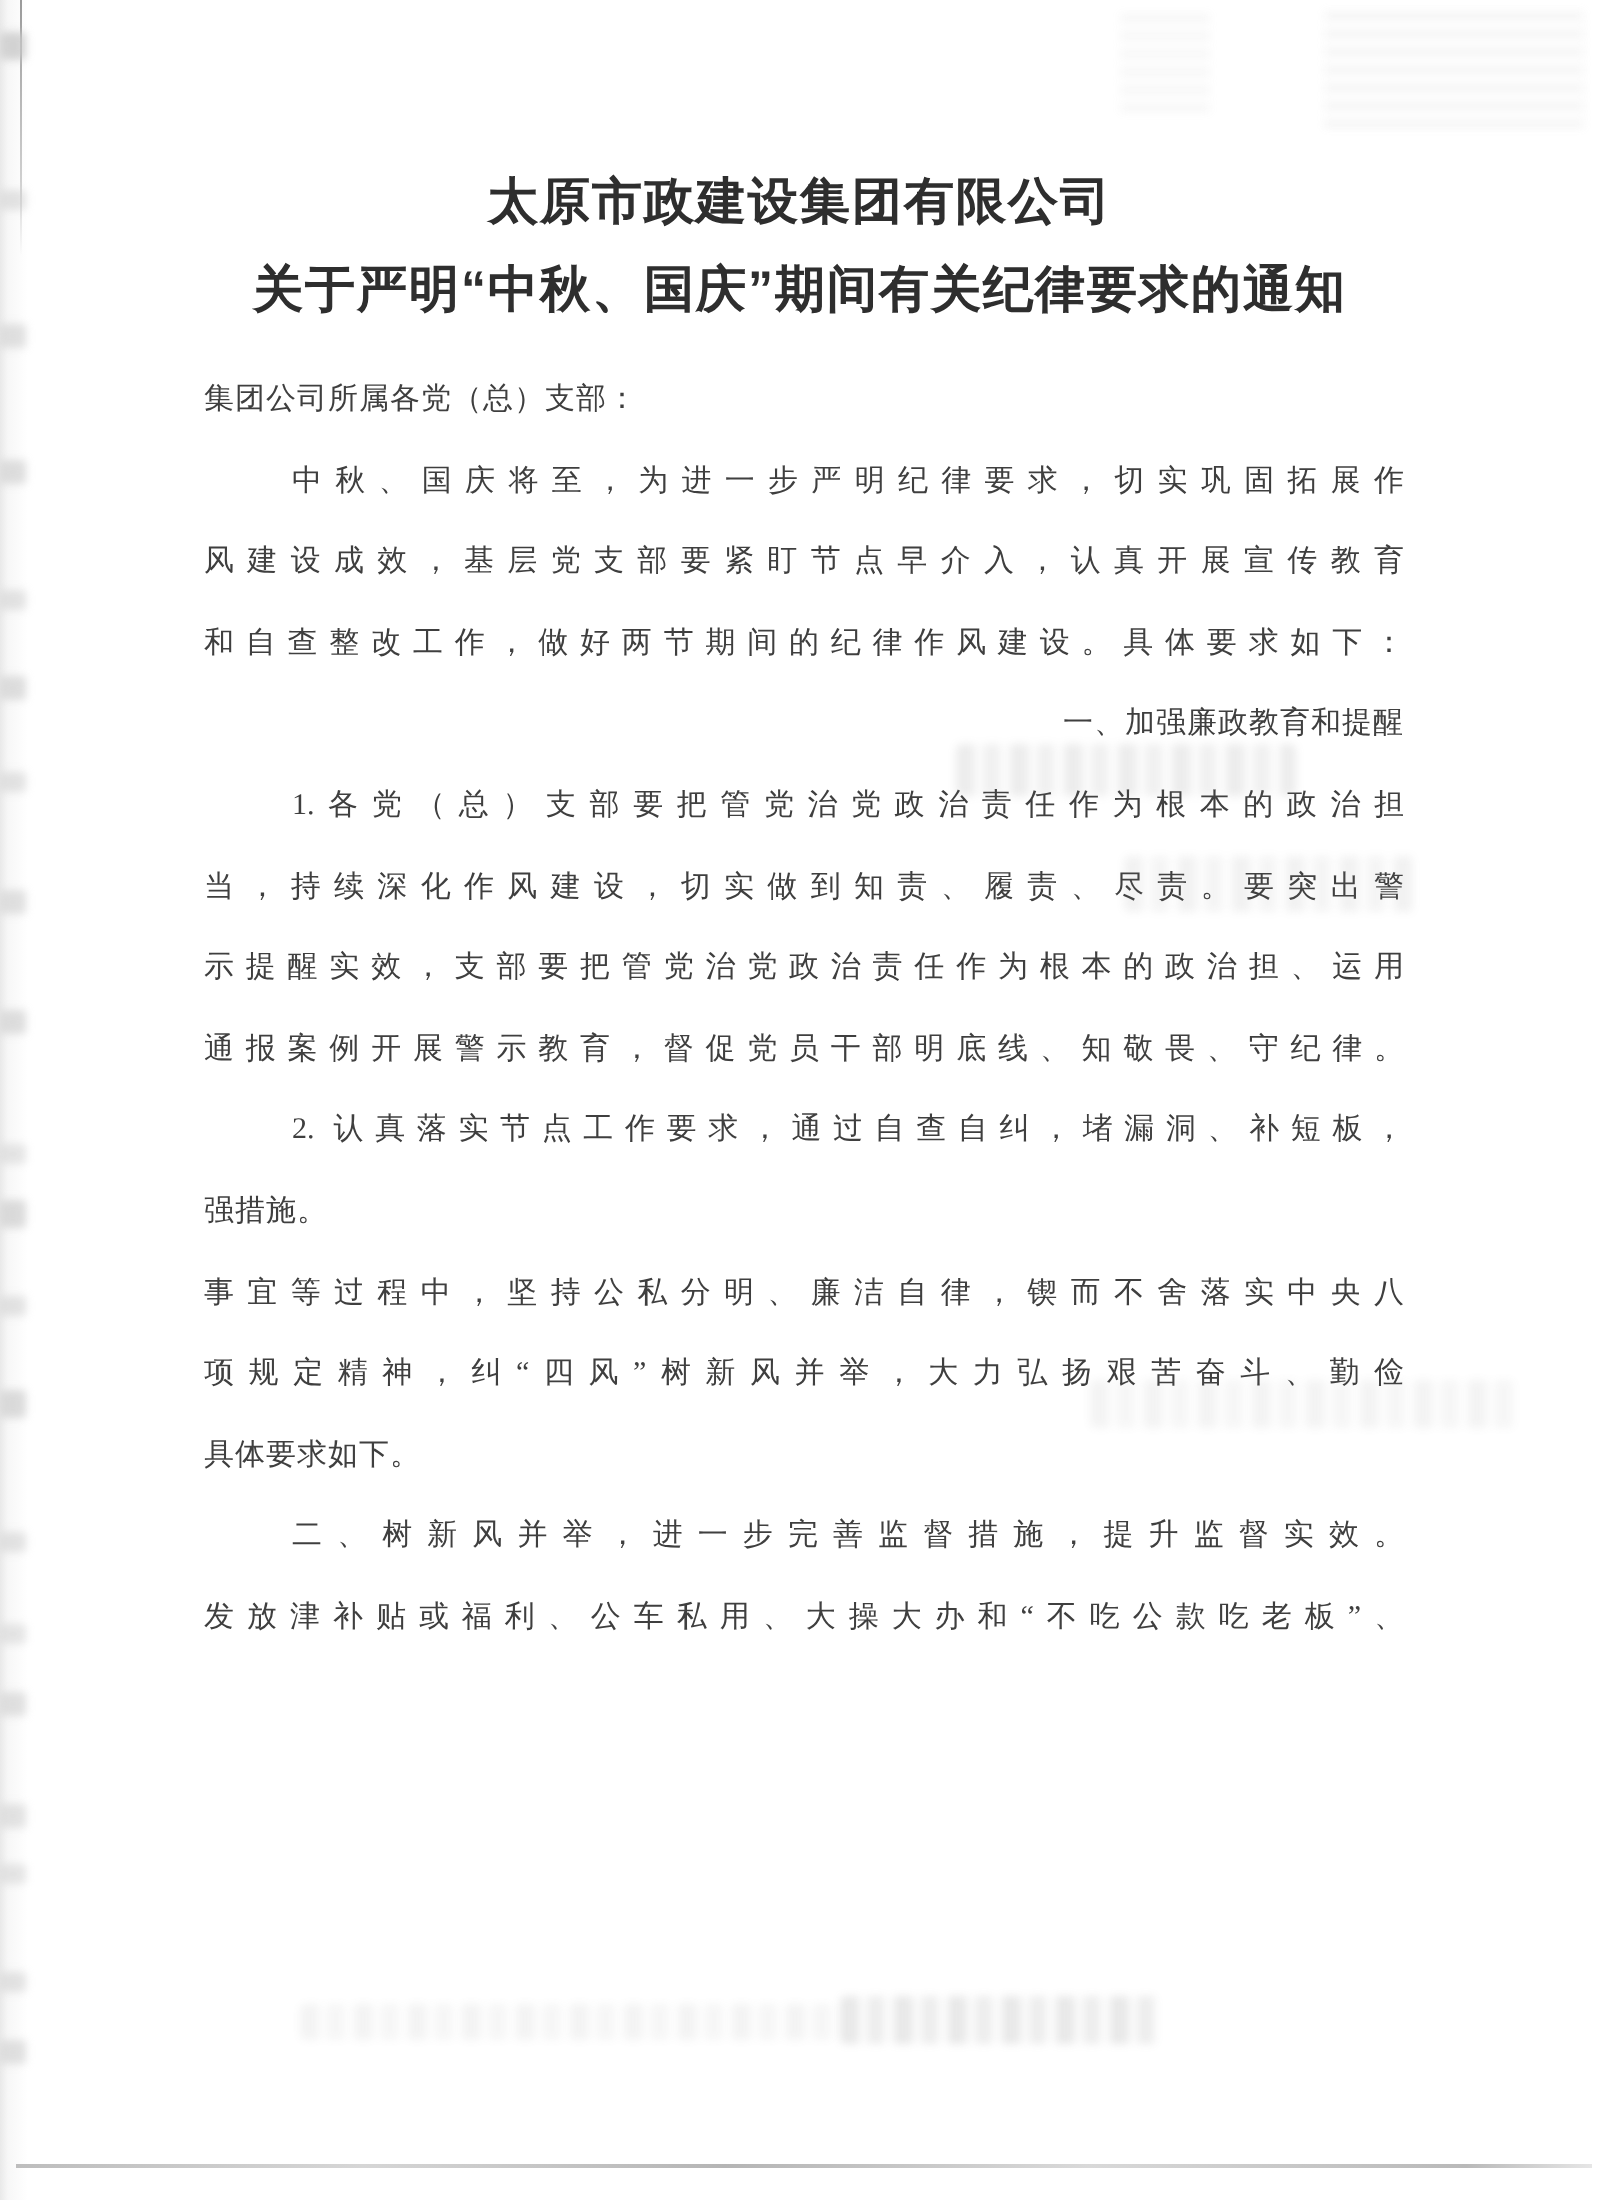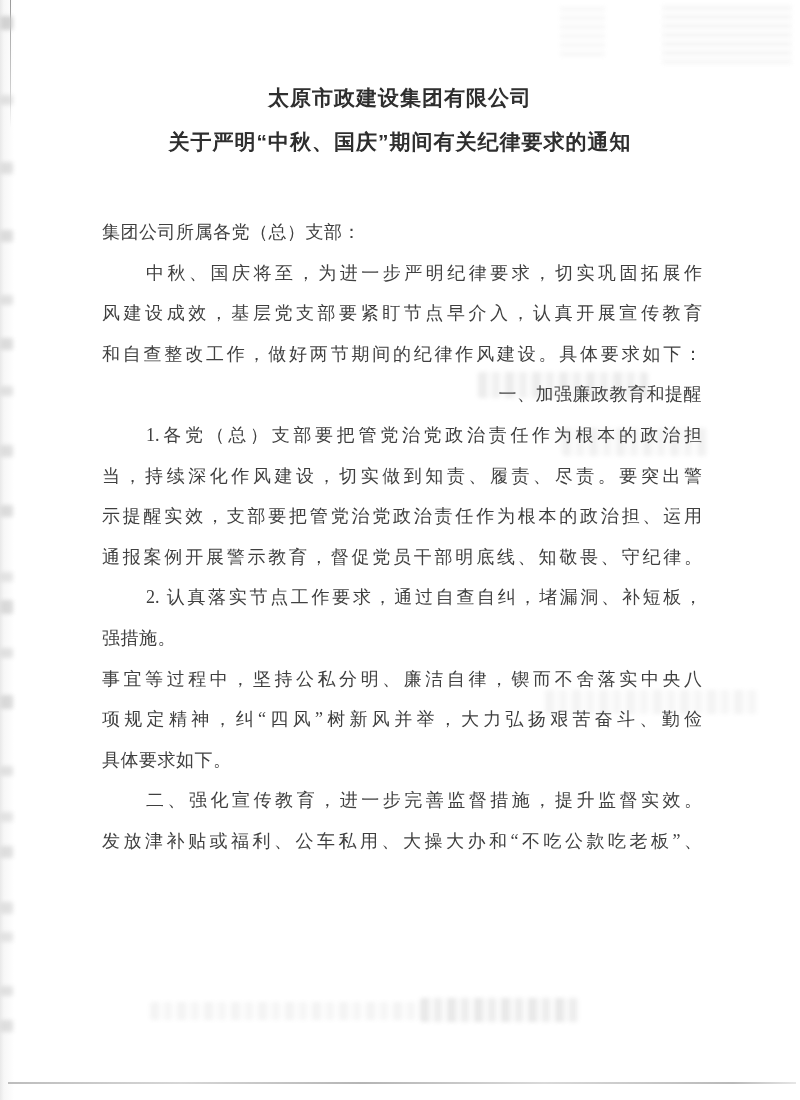--- a/index.html
+++ b/index.html
@@ -18,35 +18,35 @@
     font-family: "Liberation Serif", serif;
   }
   
   .title {
     position: absolute;
     left: 0;
     width: 800px;
     text-align: center;
     font-weight: bold;
     color: #2e2e2e;
-    font-size: 21px;
+    font-size: 25px;
     letter-spacing: 1px;
     font-family: "Liberation Sans", sans-serif;
   }
   .title-1 { top: 84px; }
   .title-2 { top: 128px; }
 
   
   .doc-body {
     position: absolute;
-    top: 212px;
+    top: 180px;
     left: 102px;
     width: 600px;
     color: #3f3f3f;
-    font-size: 18px;
+    font-size: 15px;
     font-family: Liberation Serif, serif;
   }
   .line {
     height: 40.6px;
     line-height: 40.6px;
     white-space: nowrap;
     letter-spacing: 0.5px;
   }
   .line.full {
     white-space: normal;
@@ -107,21 +107,21 @@
     <div class="line indent">一、加强廉政教育和提醒</div>
     <div class="line full indent">1.各党（总）支部要把管党治党政治责任作为根本的政治担</div>
     <div class="line full">当，持续深化作风建设，切实做到知责、履责、尽责。要突出警</div>
     <div class="line full">示提醒实效，支部要把管党治党政治责任作为根本的政治担、运用</div>
     <div class="line full">通报案例开展警示教育，督促党员干部明底线、知敬畏、守纪律。</div>
     <div class="line full indent">2. 认真落实节点工作要求，通过自查自纠，堵漏洞、补短板，</div>
     <div class="line">强措施。</div>
     <div class="line full">事宜等过程中，坚持公私分明、廉洁自律，锲而不舍落实中央八</div>
     <div class="line full">项规定精神，纠“四风”树新风并举，大力弘扬艰苦奋斗、勤俭</div>
     <div class="line">具体要求如下。</div>
-    <div class="line full indent">二、强化宣传教育，进一步完善监督措施，提升监督实效。</div>
+    <div class="line full indent">二、树新风并举，进一步完善监督措施，提升监督实效。</div>
     <div class="line full">发放津补贴或福利、公车私用、大操大办和“不吃公款吃老板”、</div>
   </div>
 
   <div class="artifact edge-line-v"></div>
 
   <div class="artifact smudge" style="top:16px;height:14px;opacity:.8"></div>
   <div class="artifact smudge" style="top:95px;height:10px;opacity:.5"></div>
   <div class="artifact smudge" style="top:162px;height:12px;opacity:.55"></div>
   <div class="artifact smudge" style="top:230px;height:12px;opacity:.6"></div>
   <div class="artifact smudge" style="top:295px;height:10px;opacity:.5"></div>

